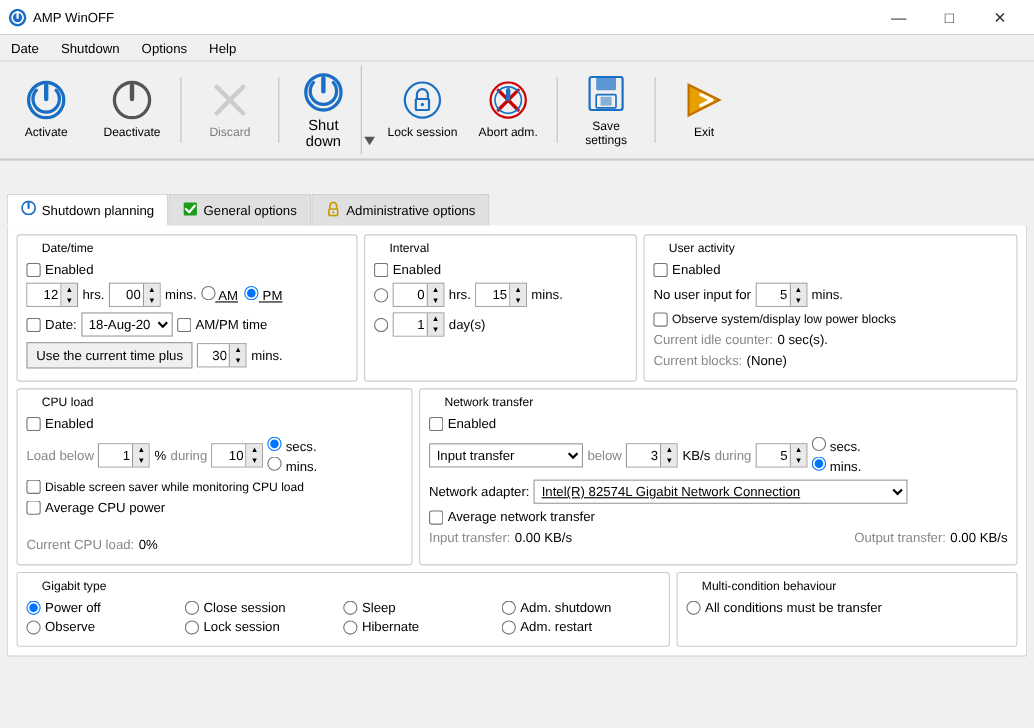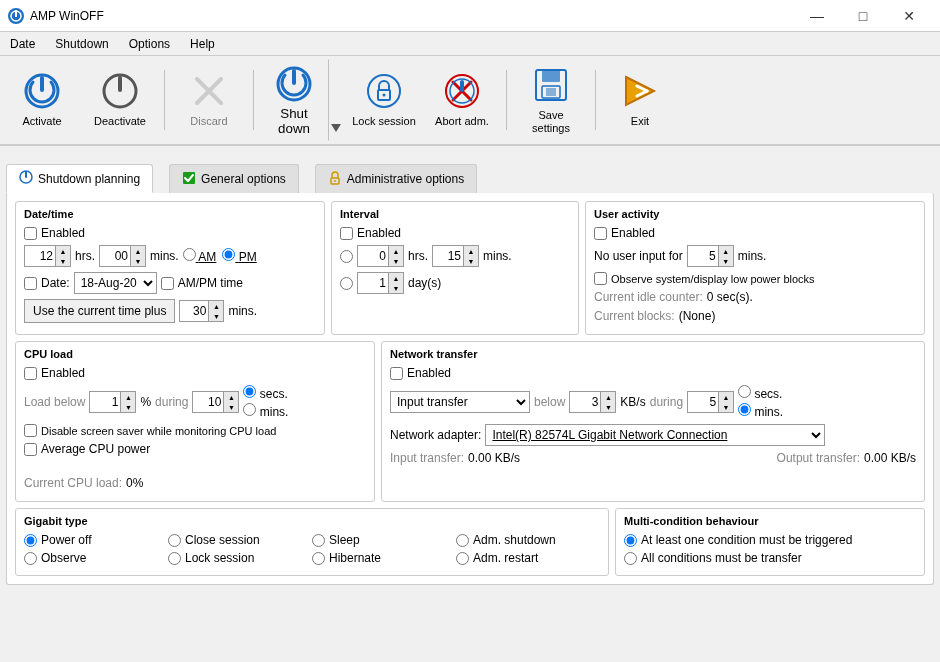--- a/index.html
+++ b/index.html
@@ -111,23 +111,24 @@
       width: 16px; height: 82px;
       border: 1px solid transparent;
       border-left: 1px solid #c0c0c0;
       background: transparent;
       cursor: pointer; padding-bottom: 8px;
     }
 
     
     .tabs-area {
       background: #f0f0f0;
-      padding: 18px 6px 0 6px;
+      padding: 6px 6px 0 6px;
       display: flex;
-      gap: 16px;
+      gap: 0;
+      margin-top: 24px;
     }
     .tab {
       padding: 5px 12px;
       border: 1px solid #ccc;
       background: #e0e0e0;
       cursor: pointer;
       border-bottom: none;
       display: flex; align-items: center; gap: 5px;
       font-size: 12px;
       border-radius: 3px 3px 0 0;
@@ -155,23 +156,24 @@
       margin-bottom: 6px;
     }
     .section-box {
       border: 1px solid #ccc;
       border-radius: 3px;
       padding: 6px 8px;
       background: #fff;
     }
     .section-title {
       font-size: 11px;
-      font-weight: bold;
+      font-weight: normal;
       margin-bottom: 6px;
       color: #000;
+      margin-left: 14px;
     }
 
     
     .section-datetime { flex: 0 0 310px; }
     .section-interval { flex: 0 0 248px; }
     .section-useractivity { flex: 1; }
 
     .form-row {
       display: flex;
       align-items: center;
@@ -655,20 +657,24 @@
         </div>
       </div>
 
       <div class="form-row">
         <span>Network adapter:</span>
         <select class="dropdown" style="width:340px;text-decoration:underline;">
           <option>Intel(R) 82574L Gigabit Network Connection</option>
         </select>
       </div>
 
+      <div class="form-row">
+        <input type="checkbox" style="">
+        <label>Average network transfer</label>
+      </div>
 
       <div class="form-row" style="margin-top:4px;">
         <span class="gray-text">Input transfer:</span>
         <span>0.00 KB/s</span>
         <span style="flex:1;"></span>
         <span class="gray-text">Output transfer:</span>
         <span>0.00 KB/s</span>
       </div>
     </div>
   </div>
@@ -717,24 +723,20 @@
             <input type="radio" name="shutdowntype" style="">
             <label>Adm. restart</label>
           </div>
         </div>
       </div>
     </div>
 
     <div class="multi-section">
       <div class="section-title">Multi-condition behaviour</div>
       <div class="shutdown-row">
-        <input type="radio" name="multicondition" checked="" style="">
-        <label>At least one condition must be triggered</label>
-      </div>
-      <div class="shutdown-row">
         <input type="radio" name="multicondition" style="">
         <label>All conditions must be transfer</label>
       </div>
     </div>
 
   </div>
 
 </div>
 
 </body></html>

